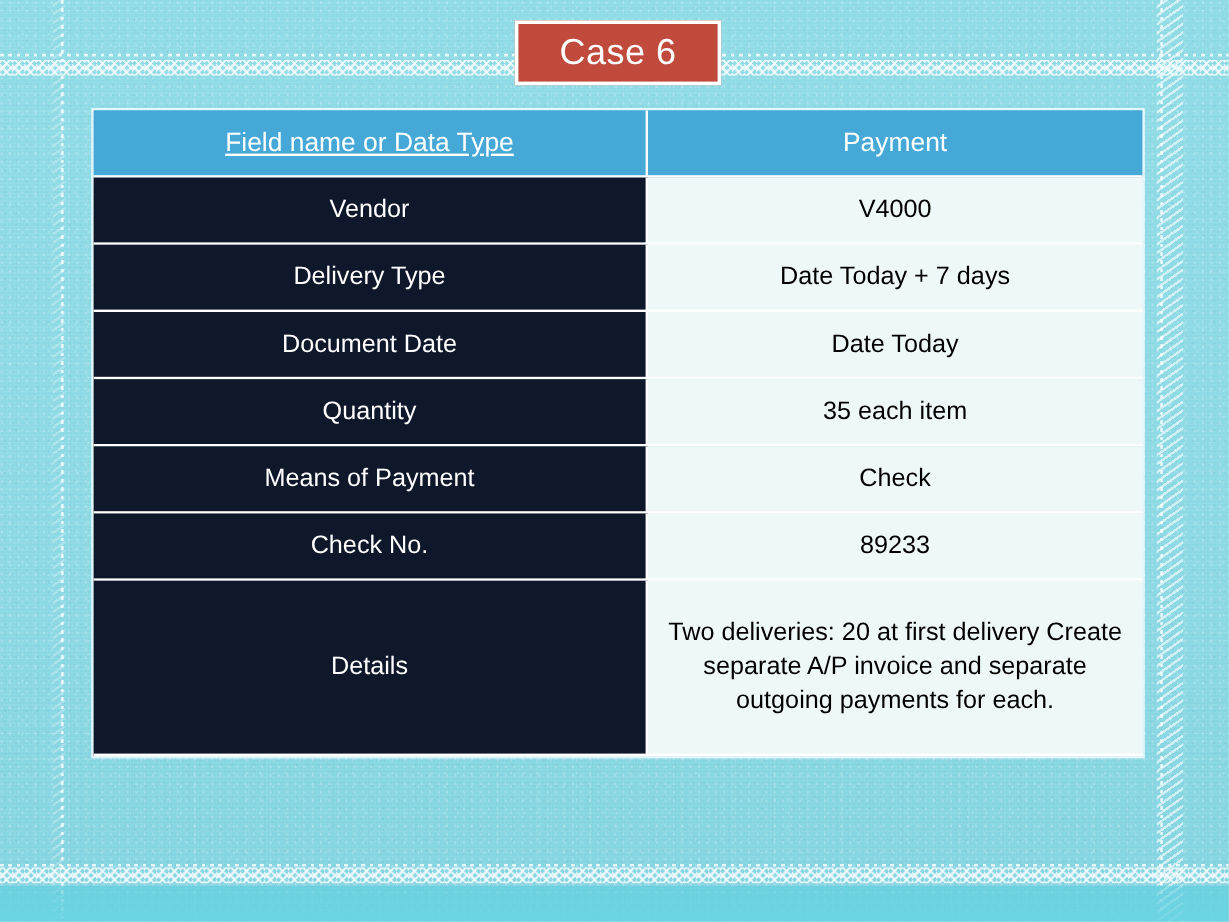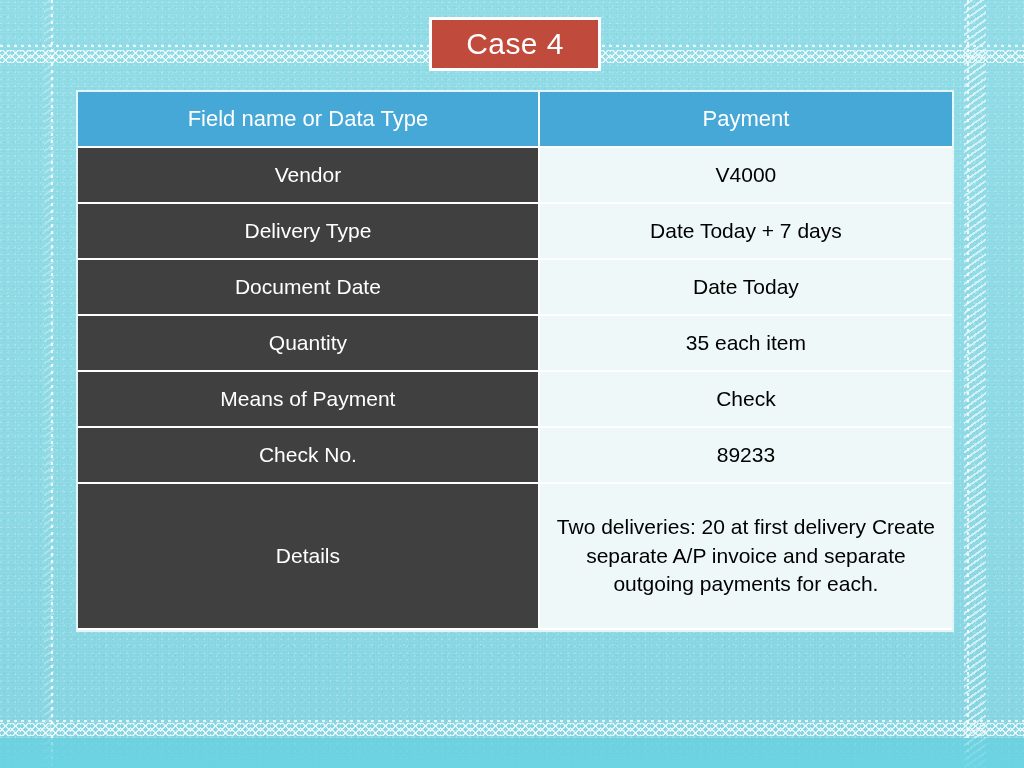--- a/index.html
+++ b/index.html
@@ -142,25 +142,25 @@
   }
 
   
   .hdr {
     background: #46a8d6;
     color: #ffffff;
     font-size: 22px;
     height: 56px;
     border-bottom: 2px solid #ffffff;
   }
-  .hdr.col-field { border-right: 2px solid #ffffff; }
+  .hdr.col-field { border-right: 2px solid #ffffff; text-decoration: underline; }
 
   
   .cell-field {
-    background: #404040;
+    background: #0f172a;
     color: #ffffff;
     font-size: 21px;
     width: 494px;
     border-right: 2px solid #ffffff;
     border-bottom: 2px solid #bde9e4;
   }
   .cell-value {
     background: #eef8f8;
     color: #000000;
     font-size: 21px;
@@ -194,21 +194,21 @@
 
 <div class="stitch-h" id="stitch-top"></div>
 <div class="stitch-h" id="stitch-bottom"></div>
 
 <div class="hatch-v" id="hatch-right"></div>
 <div class="hatch-v" id="hatch-left"></div>
 
 <div id="bottom-band"></div>
 
 <div id="title-box">
-  <span id="title-text">Case 4</span>
+  <span id="title-text">Case 6</span>
 </div>
 
 <table id="case-table">
   <thead>
     <tr>
       <th class="hdr col-field">Field name or Data Type</th>
       <th class="hdr col-values">Payment</th>
     </tr>
   </thead>
   <tbody id="table-body">

